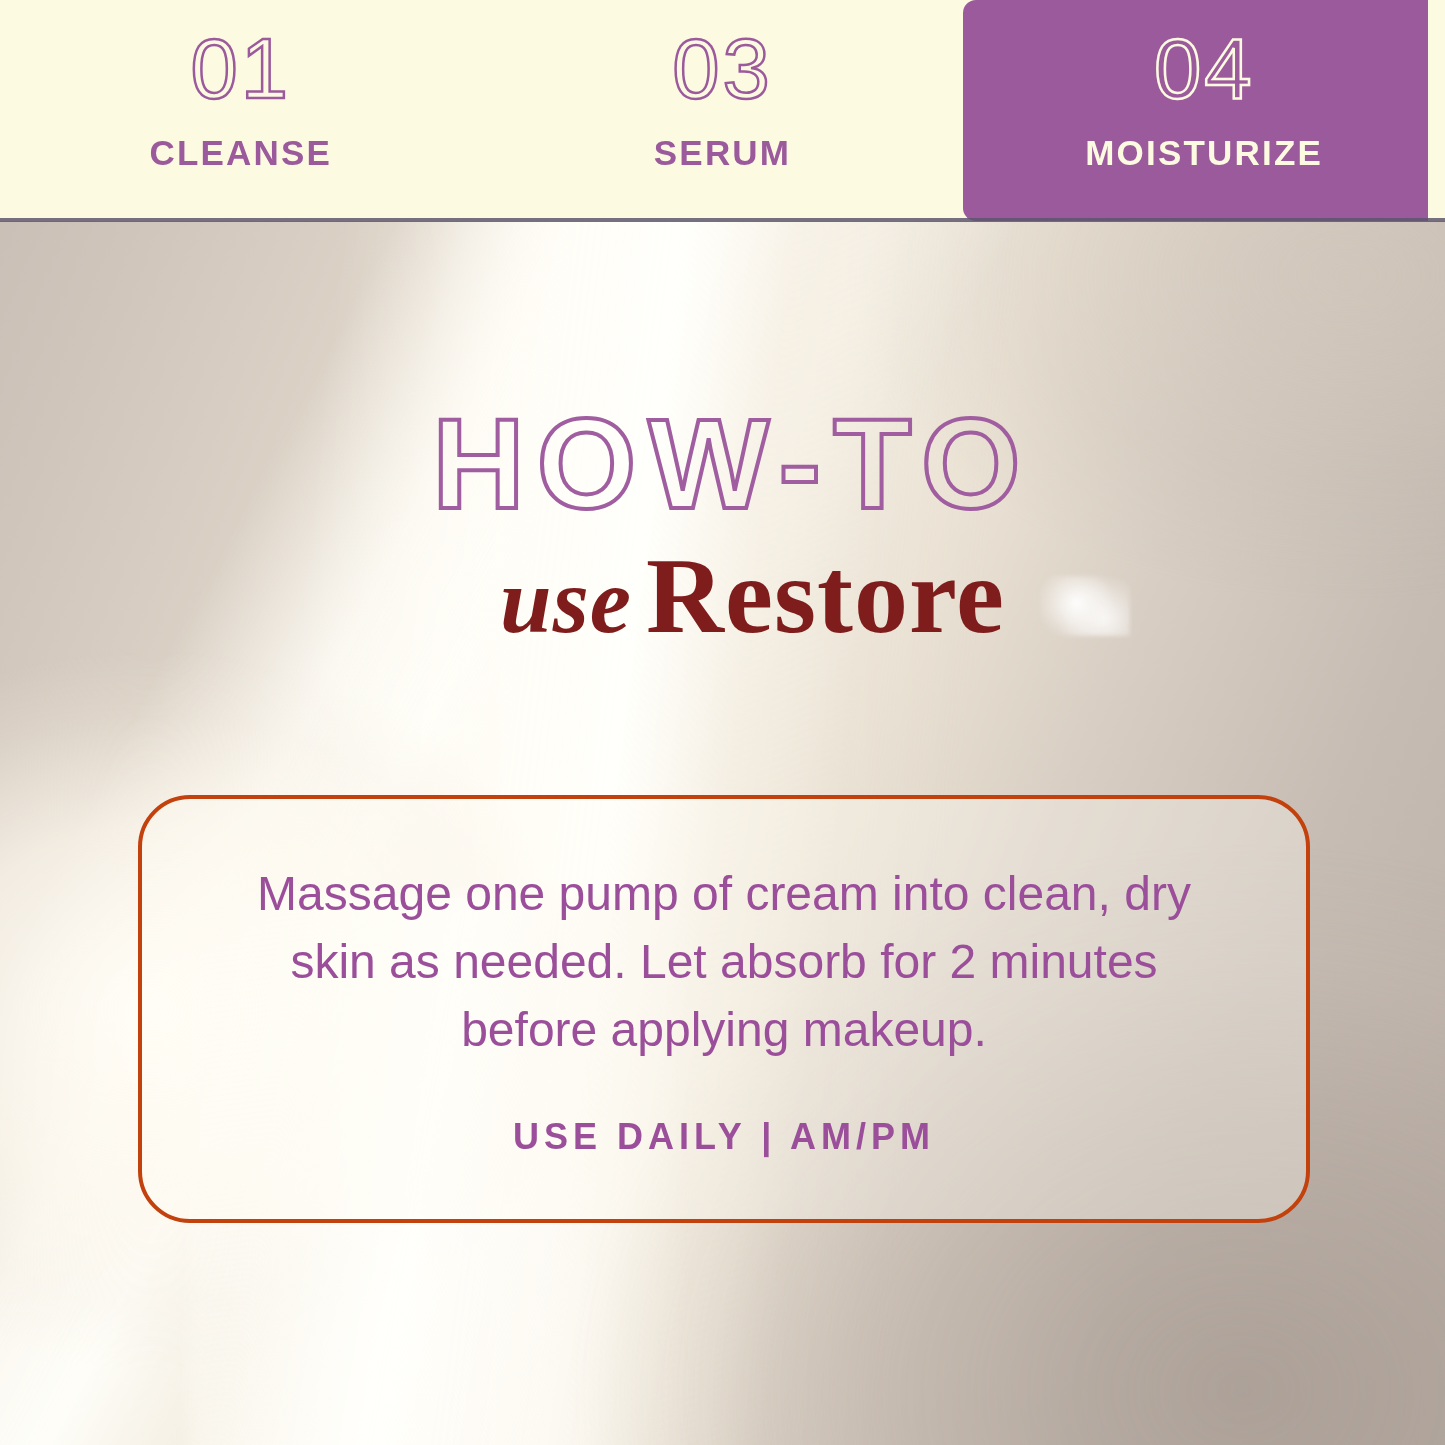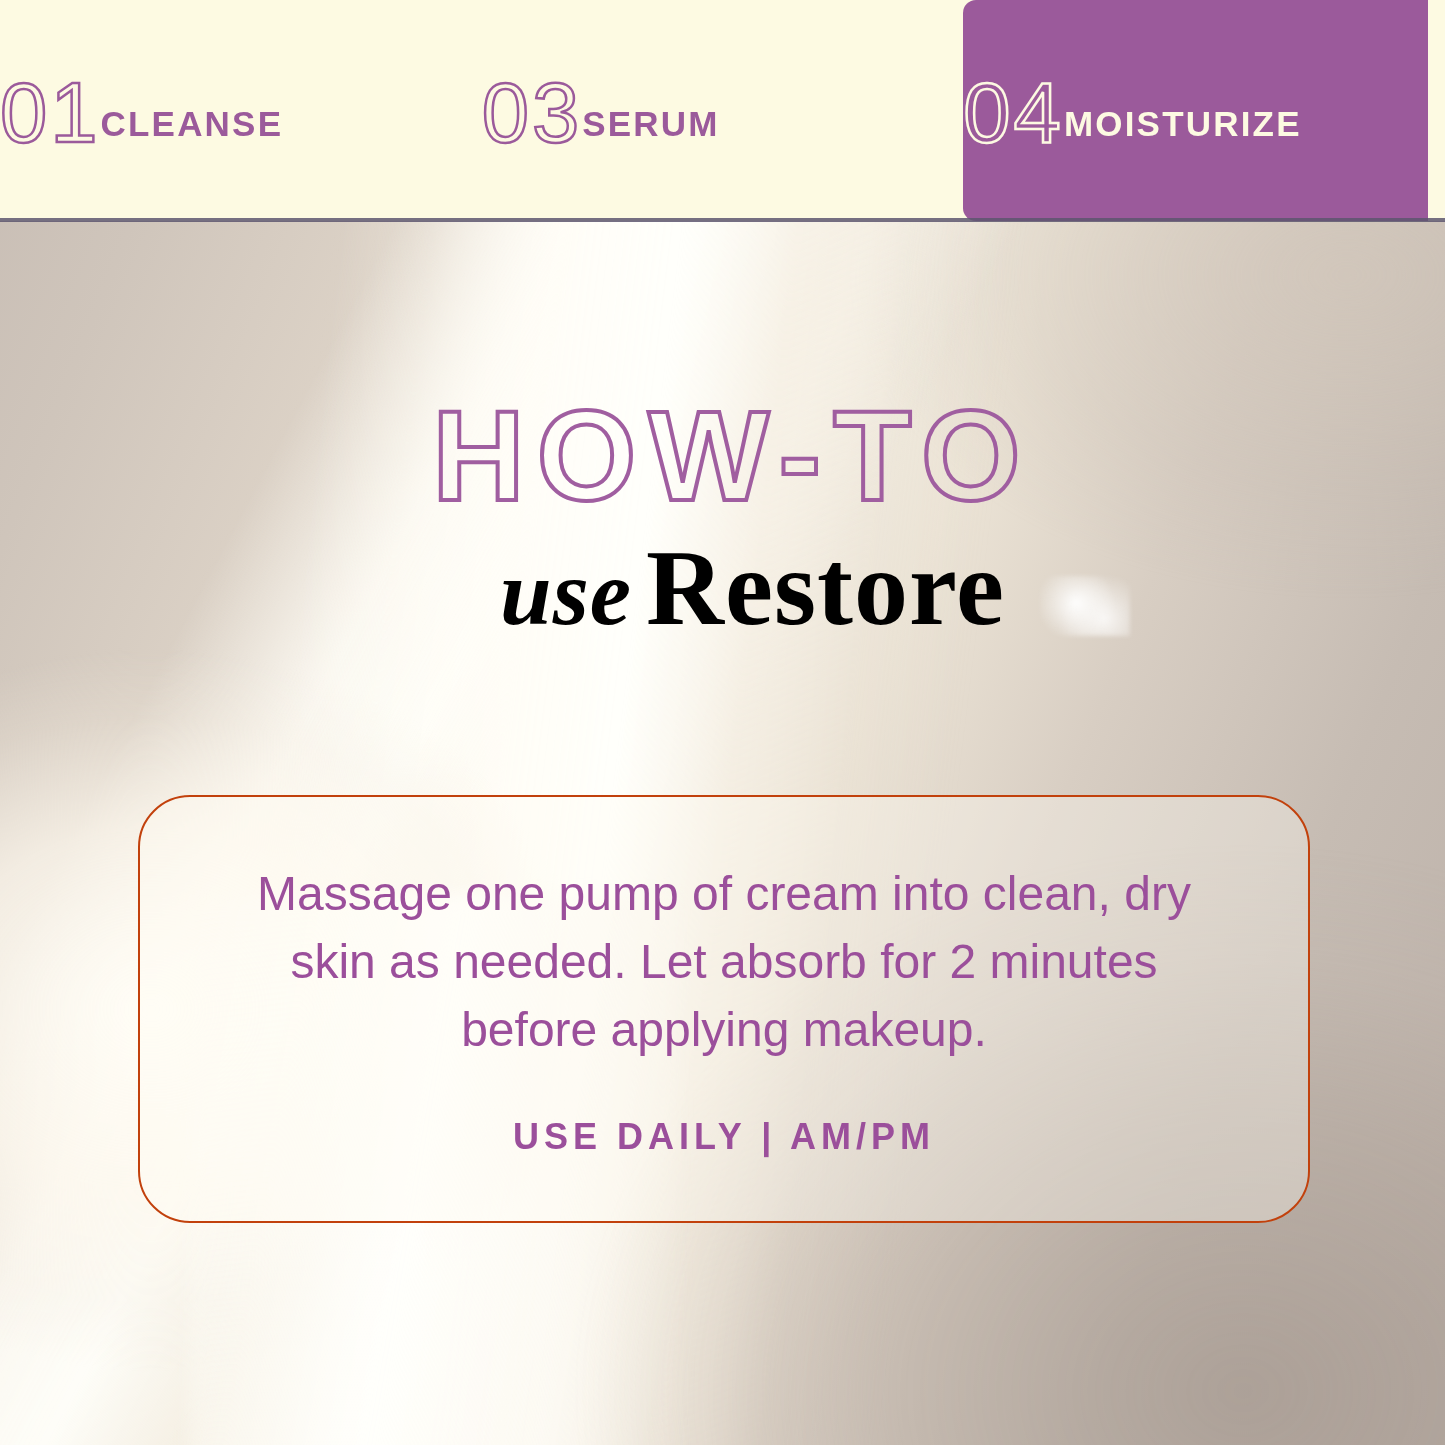--- a/index.html
+++ b/index.html
@@ -156,20 +156,21 @@
     height: 4px;
     background: #5d566f;
     opacity: 0.85;
     z-index: 6;
   }
 
   .step {
     position: relative;
     flex: 1 1 0;
     display: flex;
+    flex-direction: column;
     align-items: center;
     justify-content: flex-start;
     padding-top: 26px;
     box-sizing: border-box;
   }
   .step.is-active {
     background: #9b5a9b;
     border-radius: 13px;
   }
   
@@ -227,28 +228,28 @@
   }
   .title-howto {
     font-family: "Liberation Sans", sans-serif;
     font-size: 128px;
     font-weight: 700;
     line-height: 1;
     letter-spacing: 12px;
     color: transparent;
     -webkit-text-stroke: 4px #a05ea0;
     text-stroke: 4px #a05ea0;
-    margin: 0;
+    margin: 8px;
     padding-left: 20px;
   }
   .title-script {
     font-family: "Liberation Serif", serif;
     font-size: 108px;
     line-height: 1;
-    color: #000000;
+    color: #7f1d1d;
     margin: 14px 0 14px 0;
     padding-left: 60px;
     letter-spacing: 0.5px;
   }
   .title-script .word-use {
     font-style: italic;
     font-weight: 700;
     font-size: 0.86em;
     letter-spacing: 1px;
     margin-right: 14px;
@@ -260,21 +261,21 @@
   }
 
   
   .card {
     position: absolute;
     left: 138px;
     top: 795px;
     width: 1172px;
     height: 428px;
     box-sizing: border-box;
-    border: 2px solid #c2410c;
+    border: 4px solid #c2410c;
     border-radius: 52px;
     background: rgba(255, 253, 242, 0.34);
     display: flex;
     flex-direction: column;
     align-items: center;
     justify-content: center;
     z-index: 4;
   }
   .card-body {
     font-family: "Liberation Sans", sans-serif;

